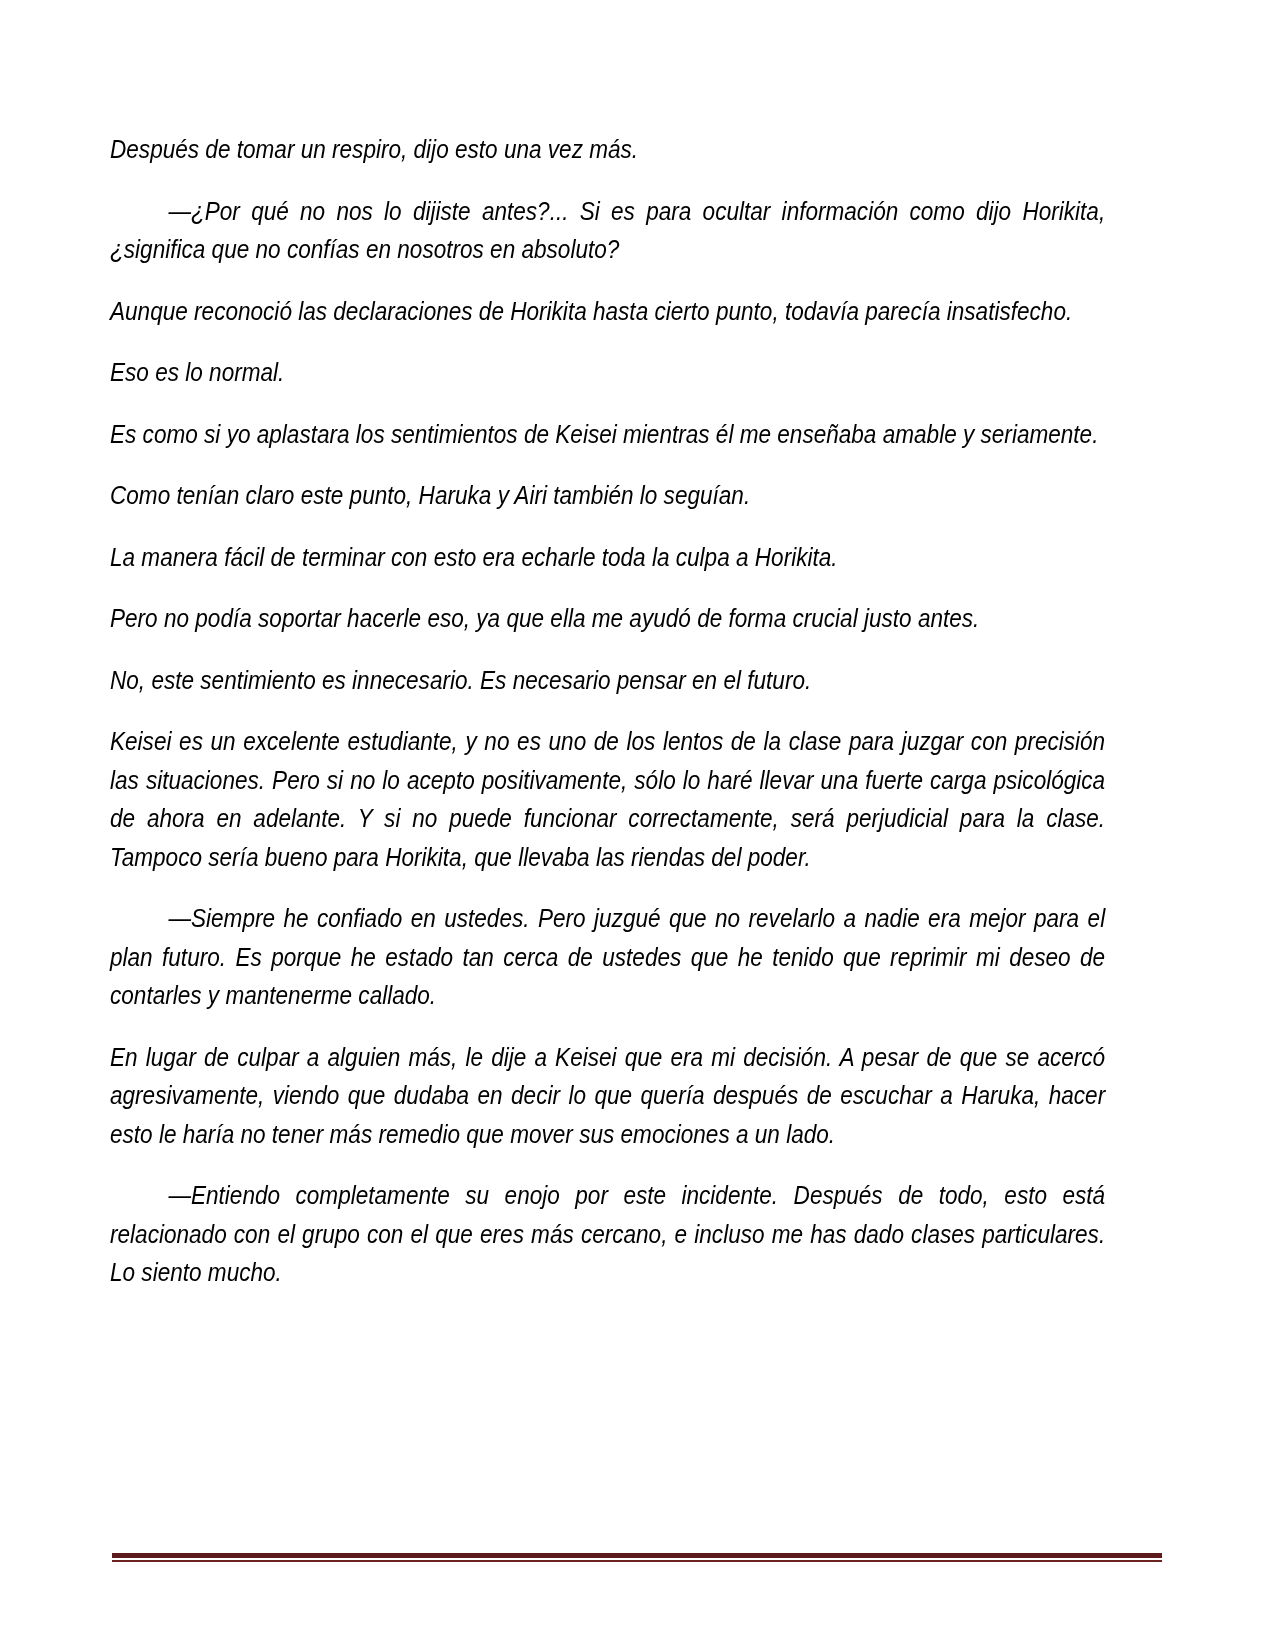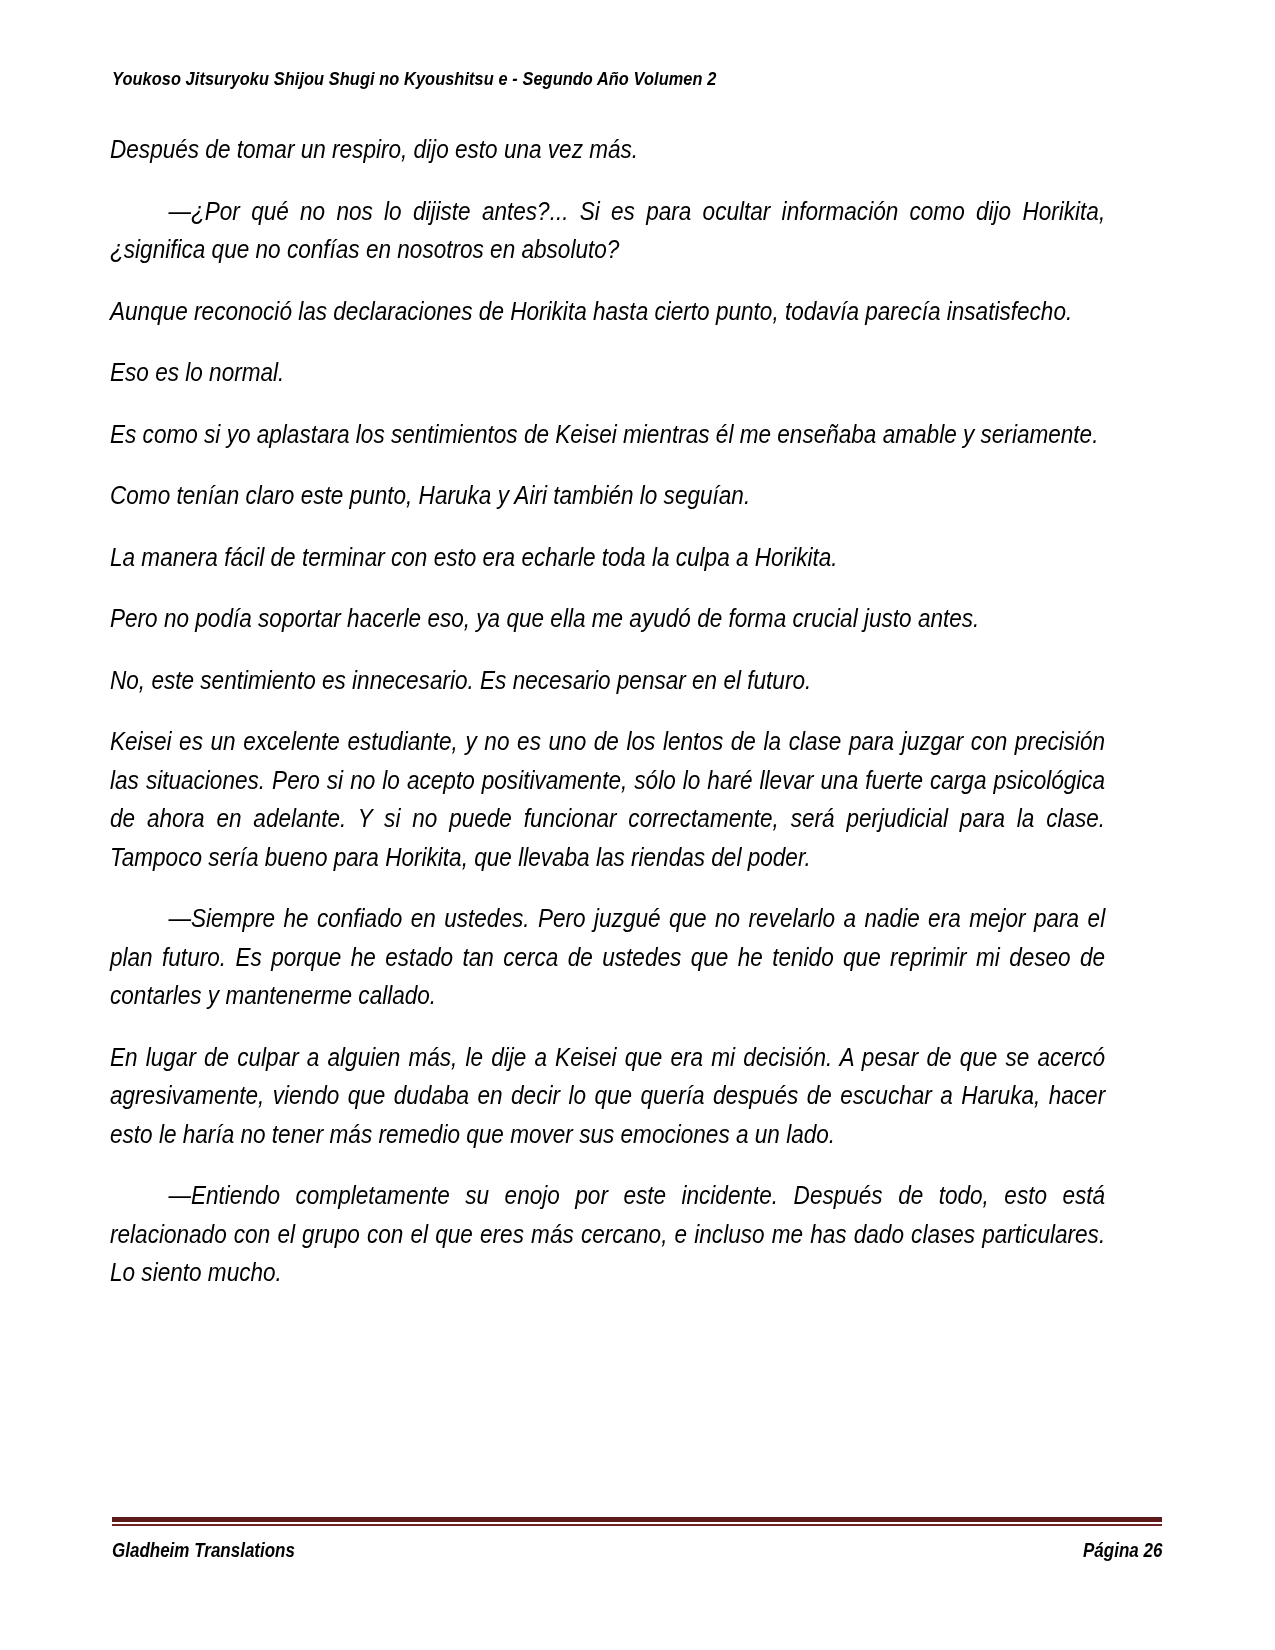--- a/index.html
+++ b/index.html
@@ -100,23 +100,20 @@
     white-space: nowrap;
   }
   .footer-left { transform-origin: left center; }
   .footer-right { transform-origin: right center; }
 </style>
 </head>
 <body>
 
 <div class="page">
 
-  <div class="page-header">
-    <div class="header-title">Youkoso Jitsuryoku Shijou Shugi no Kyoushitsu e - Segundo Año Volumen 2</div>
-  </div>
 
   <div class="content">
     <p class="para">Después de tomar un respiro, dijo esto una vez más.</p>
     <p class="para indent">—¿Por qué no nos lo dijiste antes?... Si es para ocultar información como dijo Horikita, ¿significa que no confías en nosotros en absoluto?</p>
     <p class="para">Aunque reconoció las declaraciones de Horikita hasta cierto punto, todavía parecía insatisfecho.</p>
     <p class="para">Eso es lo normal.</p>
     <p class="para">Es como si yo aplastara los sentimientos de Keisei mientras él me enseñaba amable y seriamente.</p>
     <p class="para">Como tenían claro este punto, Haruka y Airi también lo seguían.</p>
     <p class="para">La manera fácil de terminar con esto era echarle toda la culpa a Horikita.</p>
     <p class="para">Pero no podía soportar hacerle eso, ya que ella me ayudó de forma crucial justo antes.</p>
@@ -124,19 +121,15 @@
     <p class="para">Keisei es un excelente estudiante, y no es uno de los lentos de la clase para juzgar con precisión las situaciones. Pero si no lo acepto positivamente, sólo lo haré llevar una fuerte carga psicológica de ahora en adelante. Y si no puede funcionar correctamente, será perjudicial para la clase. Tampoco sería bueno para Horikita, que llevaba las riendas del poder.</p>
     <p class="para indent">—Siempre he confiado en ustedes. Pero juzgué que no revelarlo a nadie era mejor para el plan futuro. Es porque he estado tan cerca de ustedes que he tenido que reprimir mi deseo de contarles y mantenerme callado.</p>
     <p class="para">En lugar de culpar a alguien más, le dije a Keisei que era mi decisión. A pesar de que se acercó agresivamente, viendo que dudaba en decir lo que quería después de escuchar a Haruka, hacer esto le haría no tener más remedio que mover sus emociones a un lado.</p>
     <p class="para indent last">—Entiendo completamente su enojo por este incidente. Después de todo, esto está relacionado con el grupo con el que eres más cercano, e incluso me has dado clases particulares. Lo siento mucho.</p>
   </div>
 
   <div class="page-footer">
     <div class="footer-rule-thick"></div>
     <div class="footer-rule-gap"></div>
     <div class="footer-rule-thin"></div>
-    <div class="footer-row">
-      <div class="footer-left">Gladheim Translations</div>
-      <div class="footer-right">Página 26</div>
-    </div>
   </div>
 
 </div>
 
 </body></html>

